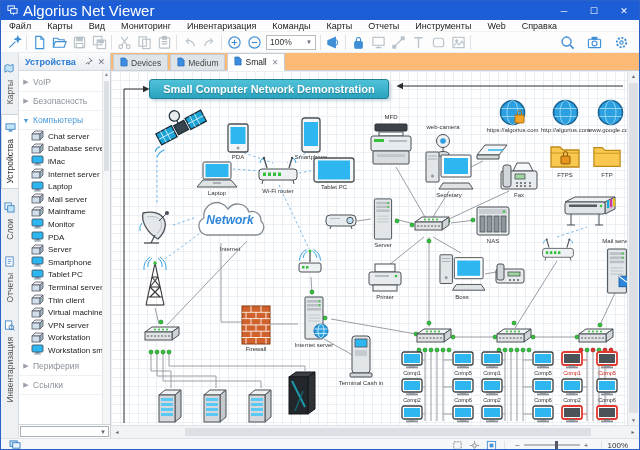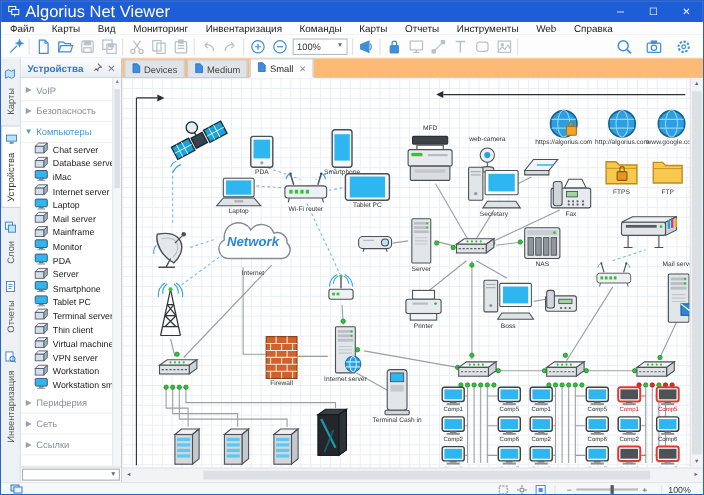--- a/index.html
+++ b/index.html
@@ -461,24 +461,20 @@
             <span><svg width="13" height="11" viewBox="0 0 13 11">
                 <rect x="1" y="1" width="11" height="7" rx="1" fill="#2eb6f0" stroke="#456" stroke-width="0.9"></rect>
                 <rect x="4.5" y="8" width="4" height="1.5" fill="#678"></rect>
                 <rect x="3" y="9.5" width="7" height="1" fill="#89a"></rect>
               </svg></span>
             <span class="lbl">Workstation small</span>
           </div>
           <div class="tgroup">
             <span class="chev">▶</span>
             <span class="gl">Периферия</span>
-          </div>
-          <div class="tgroup">
-            <span class="chev">▶</span>
-            <span class="gl">Сеть</span>
           </div>
           <div class="tgroup">
             <span class="chev">▶</span>
             <span class="gl">Ссылки</span>
           </div>
         </div>
       <div class="sb-scroll">▲<div class="thumb"></div></div>
       <div class="sb-combo">
           <div class="box">
             <span>▼</span>
@@ -1228,20 +1224,21 @@
             <div class="node" style="left: 176px; top: 300px;">
               <svg width="38" height="54" viewBox="0 0 38 54">
                 <polygon points="2,6 9,1 28,1 21,6" fill="#3a3f44" stroke="#15181b"></polygon>
                 <polygon points="21,6 28,1 28,38 21,43" fill="#2e3338" stroke="#15181b"></polygon>
                 <rect x="2" y="6" width="19" height="37" fill="#23272b" stroke="#15181b"></rect>
                 <path d="M5,10 L18,36" stroke="#19c0d8" stroke-width="2" opacity="0.75"></path>
                 <path d="M8,40 L16,20" stroke="#117888" stroke-width="1.5" opacity="0.7"></path>
               </svg>
             </div>
           </div>
+        <div class="banner" style="left:38px;top:8px;width:240px;height:20px">Small Computer Network Demonstration</div>
         <div class="vscroll">
           <span class="ar" style="top:0">▲</span>
           <div class="thumb"></div>
           <span class="ar" style="bottom:0">▼</span>
         </div>
       </div>
       <div class="hscroll">
         <span class="ar" style="left:0">◄</span>
         <div class="thumb"></div>
         <span class="ar" style="right:0">►</span>

